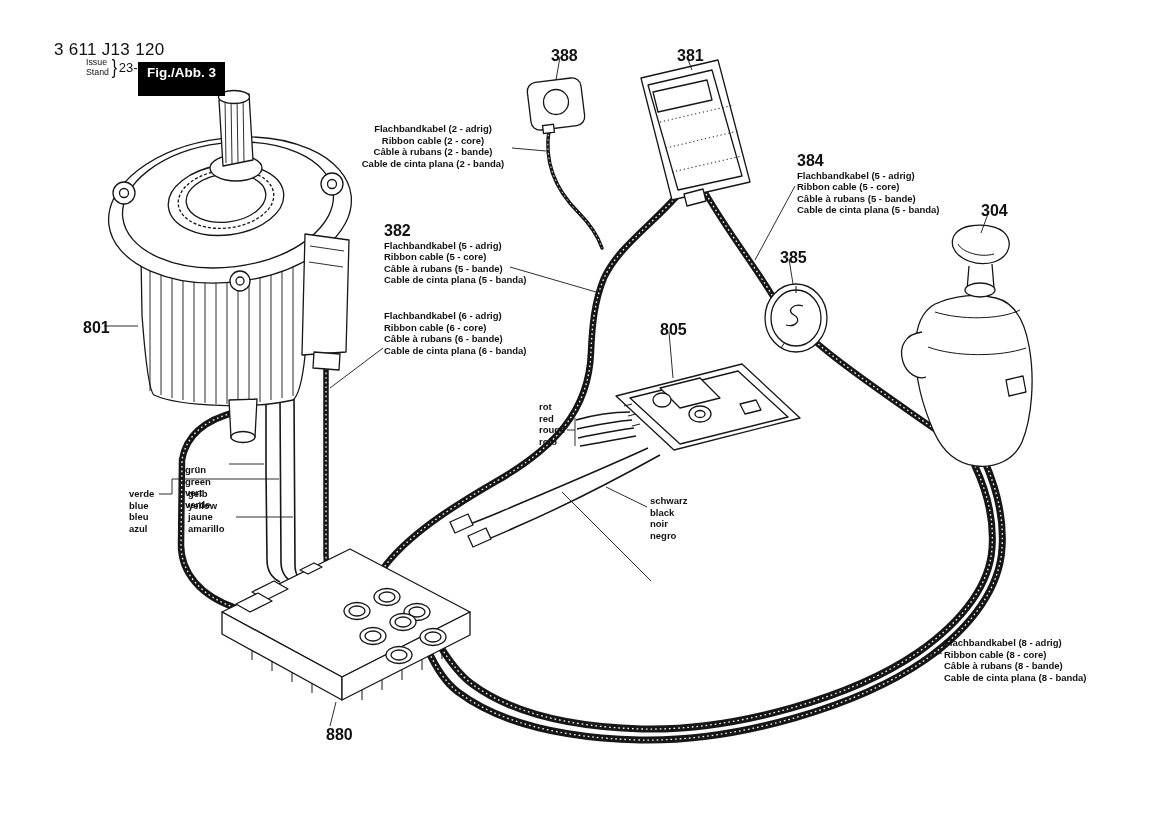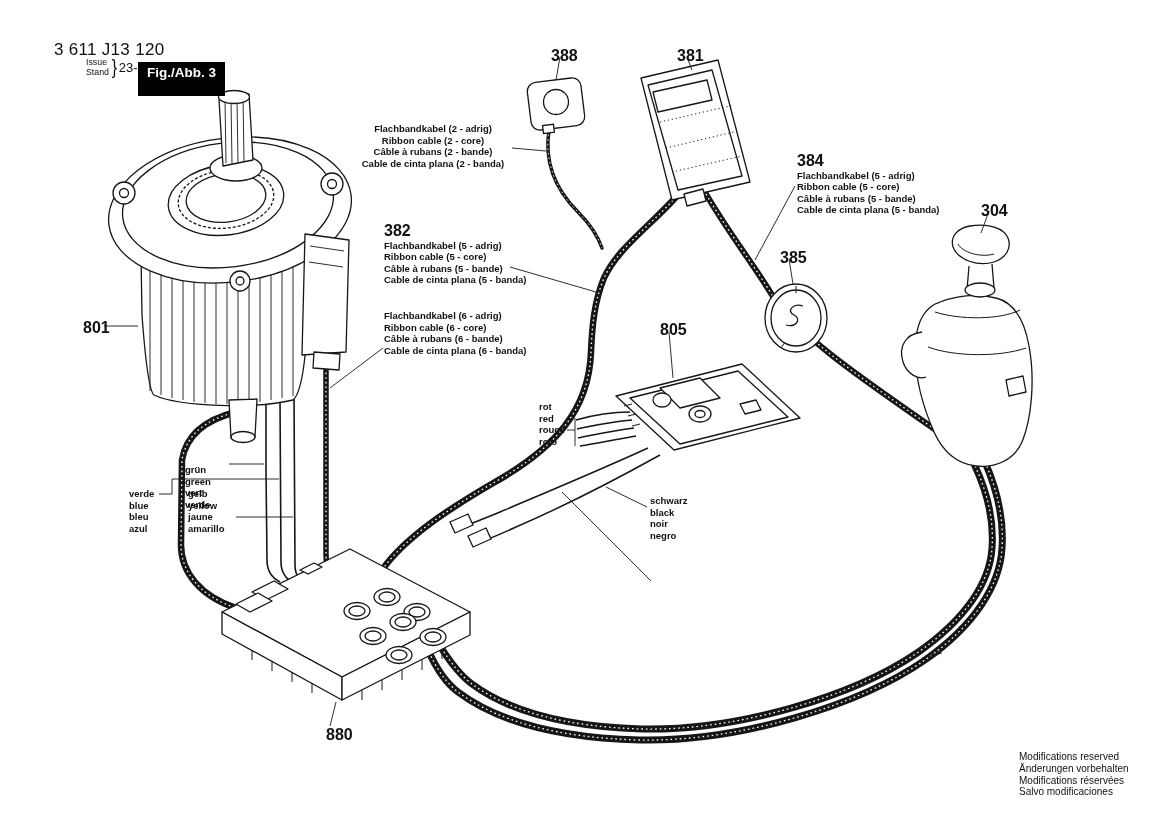--- a/index.html
+++ b/index.html
@@ -230,20 +230,26 @@
 
   <div class="abs cbl" style="left:797px; top:155px">
     <div class="pn">384</div>
     <div>Flachbandkabel (5 - adrig)</div>
     <div>Ribbon cable (5 - core)</div>
     <div>Câble à rubans (5 - bande)</div>
     <div>Cable de cinta plana (5 - banda)</div>
   </div>
 
 
+  <div class="abs cbl" style="left:944px; top:637px">
+    <div>Flachbandkabel (8 - adrig)</div>
+    <div>Ribbon cable (8 - core)</div>
+    <div>Câble à rubans (8 - bande)</div>
+    <div>Cable de cinta plana (8 - banda)</div>
+  </div>
 
   <div class="abs clr" style="left:185px; top:464px">
     <div>grün</div>
     <div>green</div>
     <div>vert</div>
     <div>verde</div>
   </div>
 
   <div class="abs clr" style="left:129px; top:488px">
     <div>verde</div>
@@ -266,20 +272,14 @@
     <div>rojo</div>
   </div>
 
   <div class="abs clr" style="left:650px; top:495px">
     <div>schwarz</div>
     <div>black</div>
     <div>noir</div>
     <div>negro</div>
   </div>
 
-  <div class="abs footer" style="left:1019px; top:751px">
-    <div>Modifications reserved</div>
-    <div>Änderungen vorbehalten</div>
-    <div>Modifications réservées</div>
-    <div>Salvo modificaciones</div>
-  </div>
 
 </div>
 
 </body></html>

